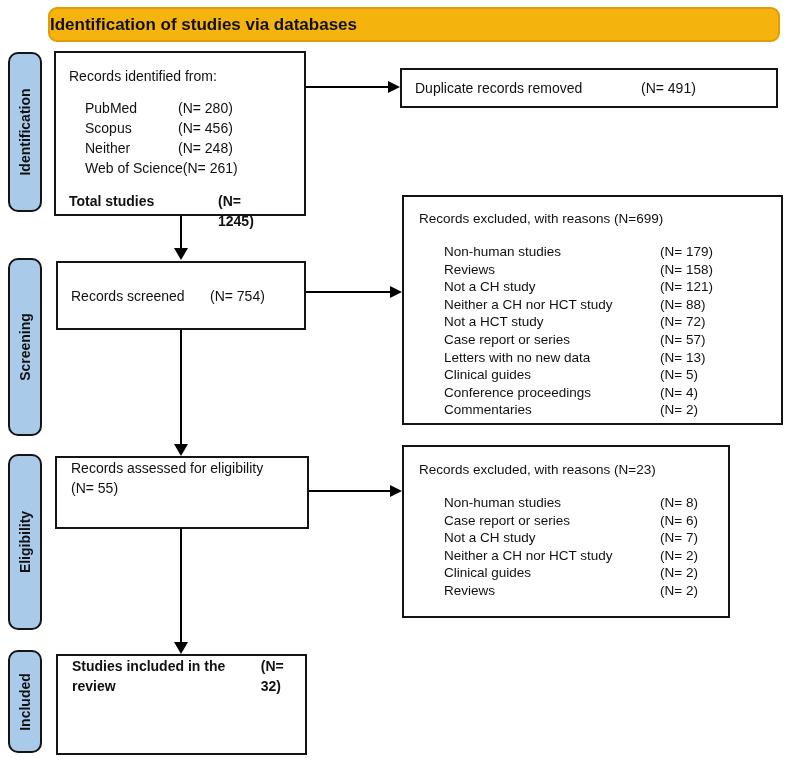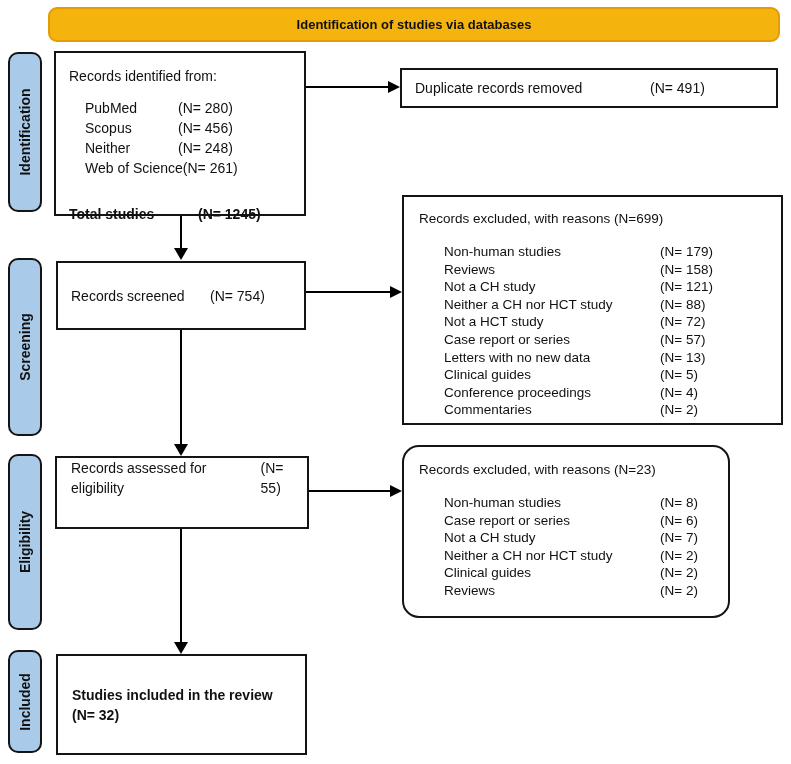--- a/index.html
+++ b/index.html
@@ -20,22 +20,22 @@
     overflow: hidden;
   }
 
   
   .banner {
     position: absolute;
     left: 48px; top: 7px; width: 732px; height: 35px;
     background: var(--header-bg);
     border: 2px solid var(--header-border);
     border-radius: 9px;
-    display: flex; align-items: center; justify-content: center;
-    font-weight: bold; font-size: 13px;
+    display: flex; align-items: center; justify-content: flex-start;
+    font-weight: bold; font-size: 17px;
   }
 
   
   .stage {
     position: absolute;
     left: 8px; width: 34px;
     background: var(--stage-bg);
     border: 2px solid var(--box-border);
     border-radius: 10px;
     display: flex; align-items: center; justify-content: center;
@@ -56,35 +56,35 @@
     position: absolute;
     background: #ffffff;
     border: 2px solid var(--box-border);
     font-size: 14px;
     line-height: 20px;
   }
   .box-identified { left: 54px; top: 51px;  width: 252px; height: 165px; padding: 13px 24px 0 13px; }
   .box-screened   { left: 56px; top: 261px; width: 250px; height: 69px;
                     display: flex; align-items: center; padding-left: 13px; }
   .box-assessed   { left: 55px; top: 456px; width: 254px; height: 73px;
-                    display: flex; flex-direction: row; padding-left: 14px; }
+                    display: flex; flex-direction: column; padding-left: 14px; }
   .box-included   { left: 56px; top: 654px; width: 251px; height: 101px;
-                    display: flex; flex-direction: column; justify-content: center; padding-left: 14px;
+                    display: flex; justify-content: center; padding-left: 14px;
                     font-weight: bold; }
   .box-duplicates { left: 400px; top: 68px; width: 378px; height: 40px;
-                    display: flex; align-items: center; padding-left: 13px; gap: 9px; }
+                    display: flex; align-items: center; padding-left: 13px; }
   .box-excl1 { left: 402px; top: 195px; width: 381px; height: 230px; padding: 12px 6px 0 15px; }
-  .box-excl2 { left: 402px; top: 445px; width: 328px; height: 173px; padding: 13px 6px 0 15px; border-radius: 17px; }
+  .box-excl2 { left: 402px; top: 445px; width: 328px; height: 173px; padding: 13px 6px 0 15px; }
 
   
   .row { display: flex; }
   .row .lbl { flex: none; }
   .src-list { margin-top: 12px; margin-left: 16px; }
   .src-list .lbl { min-width: 93px; }
-  .total-row { margin-top: 26px; font-weight: bold; }
+  .total-row { margin-top: 13px; font-weight: bold; gap: 20px; }
   .total-row .lbl { min-width: 129px; }
   .screened-lbl { min-width: 139px; }
   .dup-lbl { min-width: 226px; }
 
   .excl-title { font-size: 13.5px; }
   .excl-list { margin-top: 14px; margin-left: 25px; font-size: 13.5px; }
   .excl-list .row { line-height: 17.6px; }
   .excl-list .lbl { min-width: 216px; }
 
   

